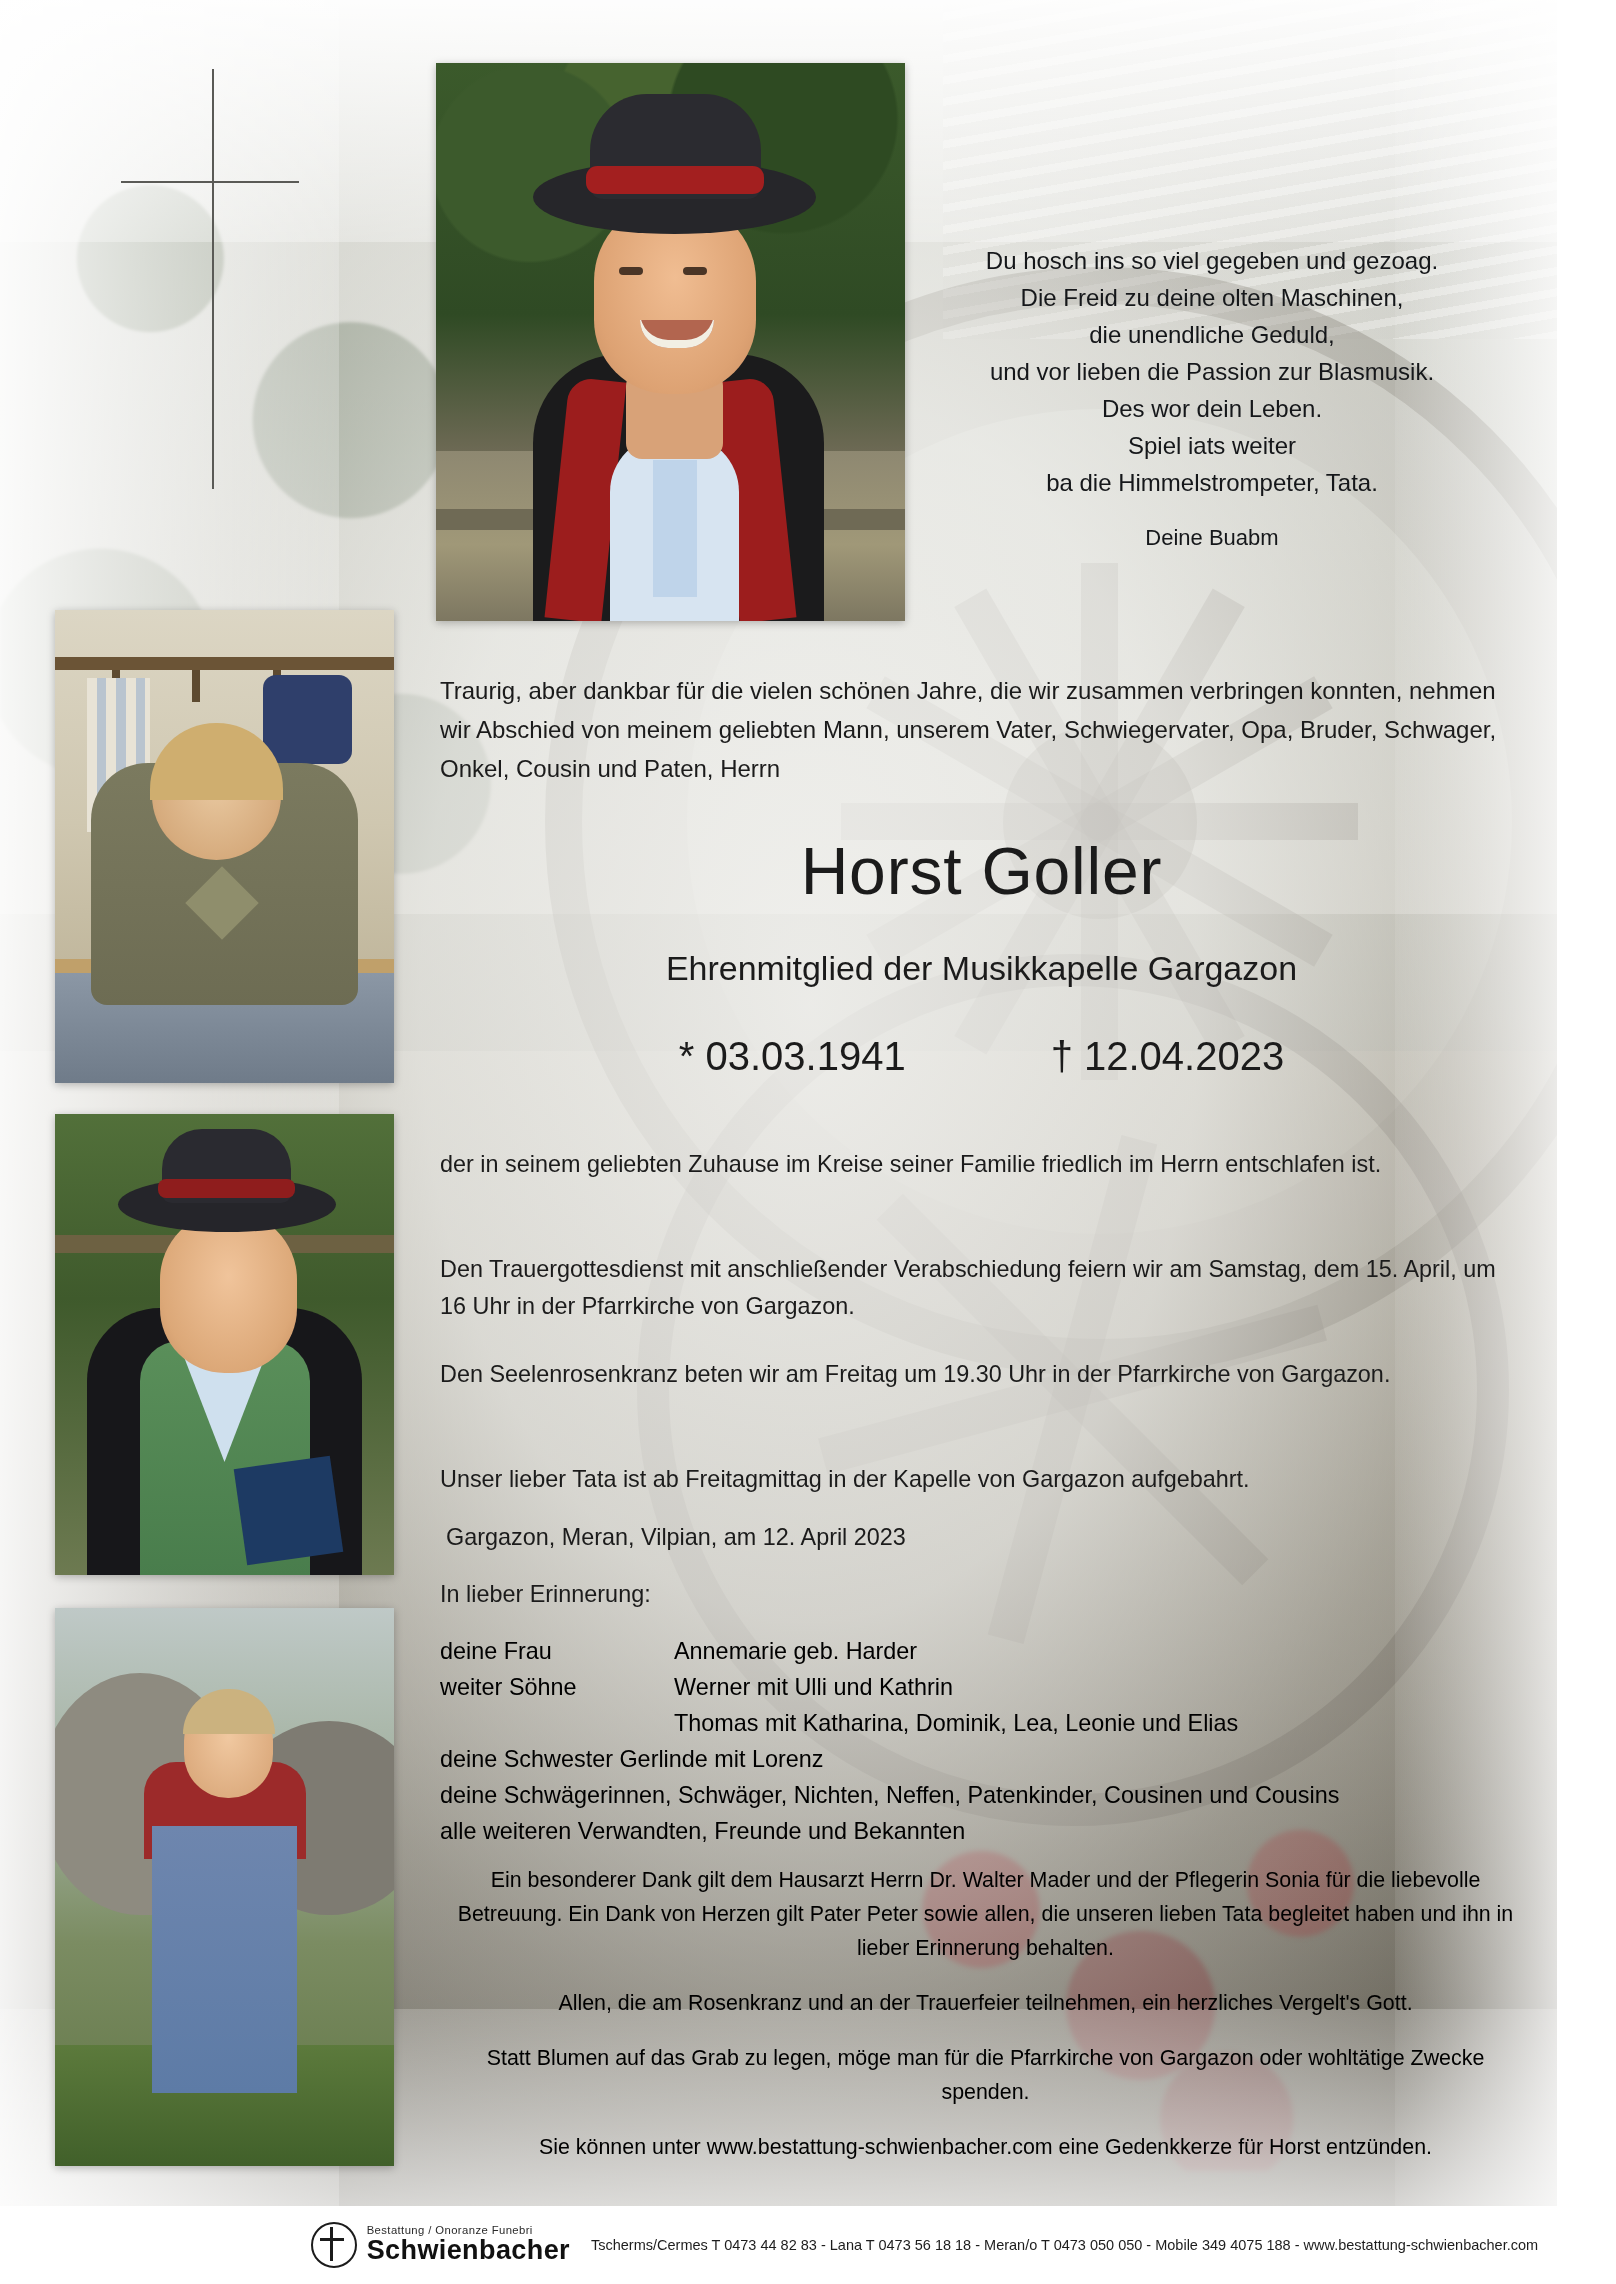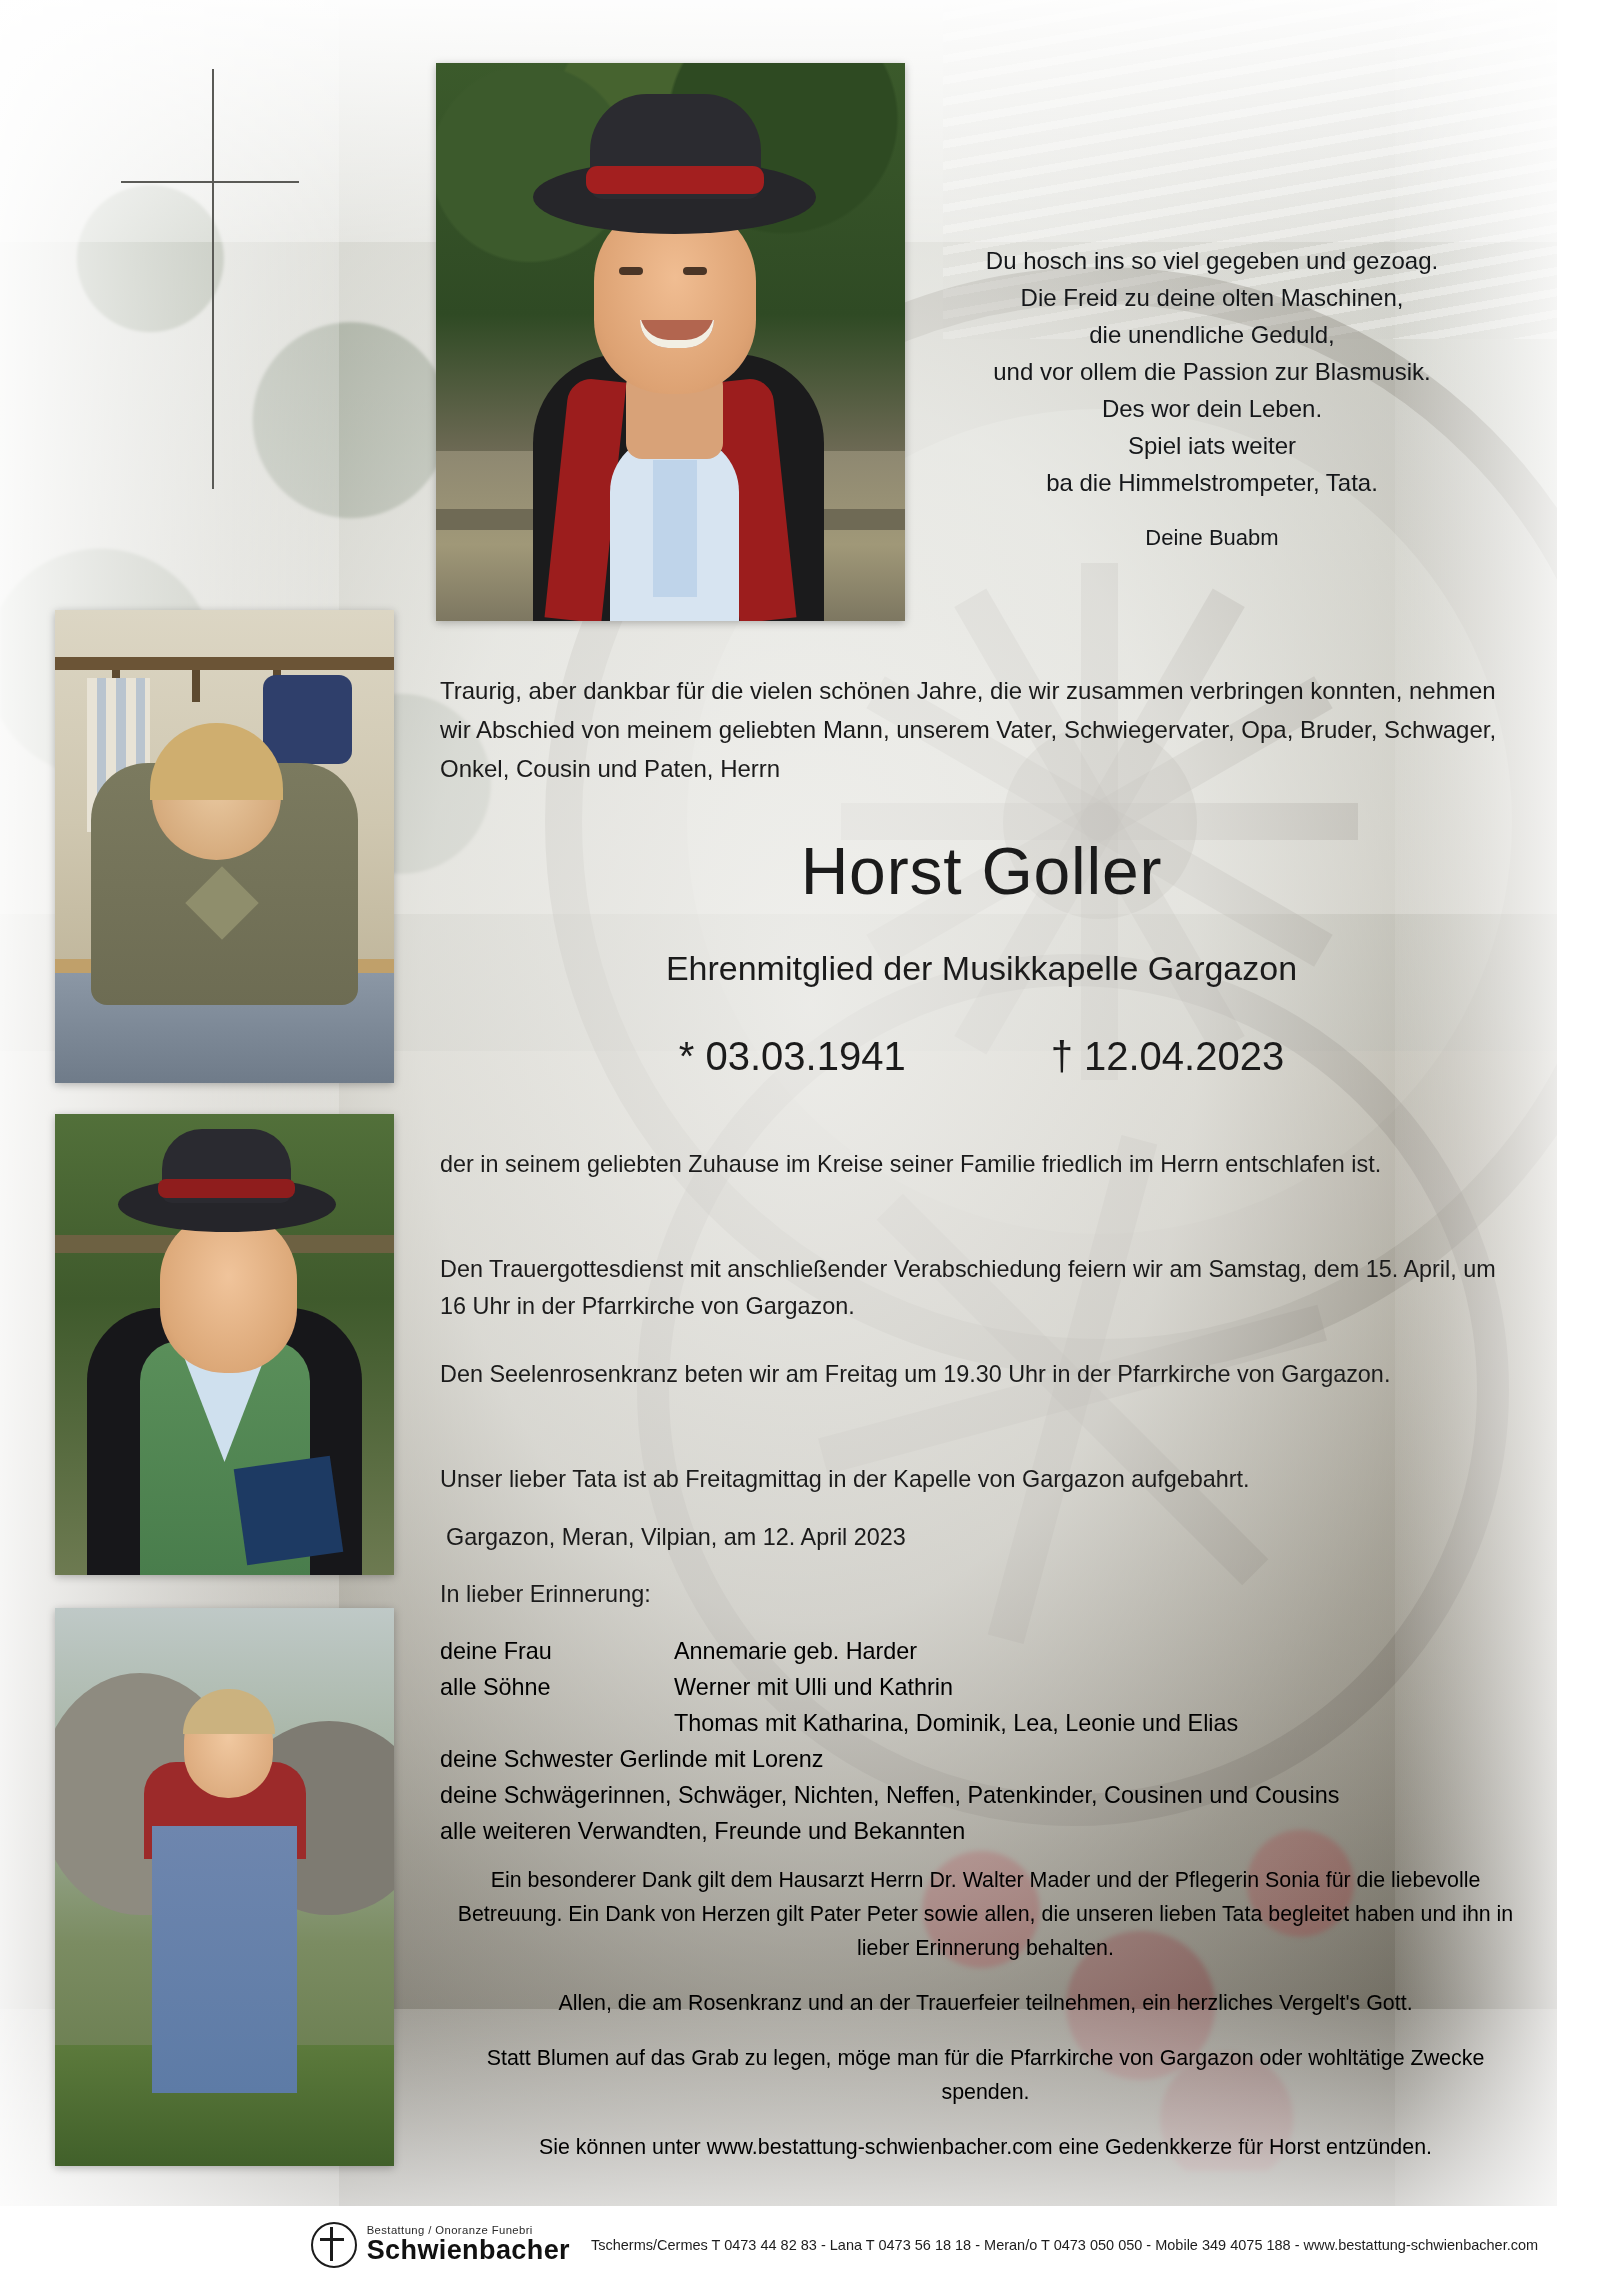--- a/index.html
+++ b/index.html
@@ -593,21 +593,21 @@
     <div class="shirt4"></div>
     <div class="apron"></div>
     <div class="face4"></div>
     <div class="hair4"></div>
   </div>
 
   <div class="txt verse">
     <div>Du hosch ins so viel gegeben und gezoag.</div>
     <div>Die Freid zu deine olten Maschinen,</div>
     <div>die unendliche Geduld,</div>
-    <div>und vor ollem die Passion zur Blasmusik.</div>
+    <div>und vor lieben die Passion zur Blasmusik.</div>
     <div>Des wor dein Leben.</div>
     <div>Spiel iats weiter</div>
     <div>ba die Himmelstrompeter, Tata.</div>
     <div class="verse-sign">Deine Buabm</div>
   </div>
 
   <div class="txt intro">Traurig, aber dankbar für die vielen schönen Jahre, die wir zusammen verbringen konnten, nehmen wir Abschied von meinem geliebten Mann, unserem Vater, Schwiegervater, Opa, Bruder, Schwager, Onkel, Cousin und Paten, Herrn</div>
 
   <div class="txt name">Horst Goller</div>
   <div class="txt role">Ehrenmitglied der Musikkapelle Gargazon</div>
@@ -622,21 +622,21 @@
   <div class="txt para" id="para-4">Unser lieber Tata ist ab Freitagmittag in der Kapelle von Gargazon aufgebahrt.</div>
   <div class="txt para" id="place-date">Gargazon, Meran, Vilpian, am 12. April 2023</div>
   <div class="txt para" id="memory-head">In lieber Erinnerung:</div>
 
   <div class="family">
     <div class="family-row">
       <span class="lbl">deine Frau</span>
       <span class="val">Annemarie geb. Harder</span>
     </div>
     <div class="family-row">
-      <span class="lbl">alle Söhne</span>
+      <span class="lbl">weiter Söhne</span>
       <span class="val">Werner mit Ulli und Kathrin</span>
     </div>
     <div class="family-row indented">
       <span class="lbl"></span>
       <span class="val">Thomas mit Katharina, Dominik, Lea, Leonie und Elias</span>
     </div>
     <div class="family-line">deine Schwester Gerlinde mit Lorenz</div>
     <div class="family-line">deine Schwägerinnen, Schwäger, Nichten, Neffen, Patenkinder, Cousinen und Cousins</div>
     <div class="family-line">alle weiteren Verwandten, Freunde und Bekannten</div>
   </div>

